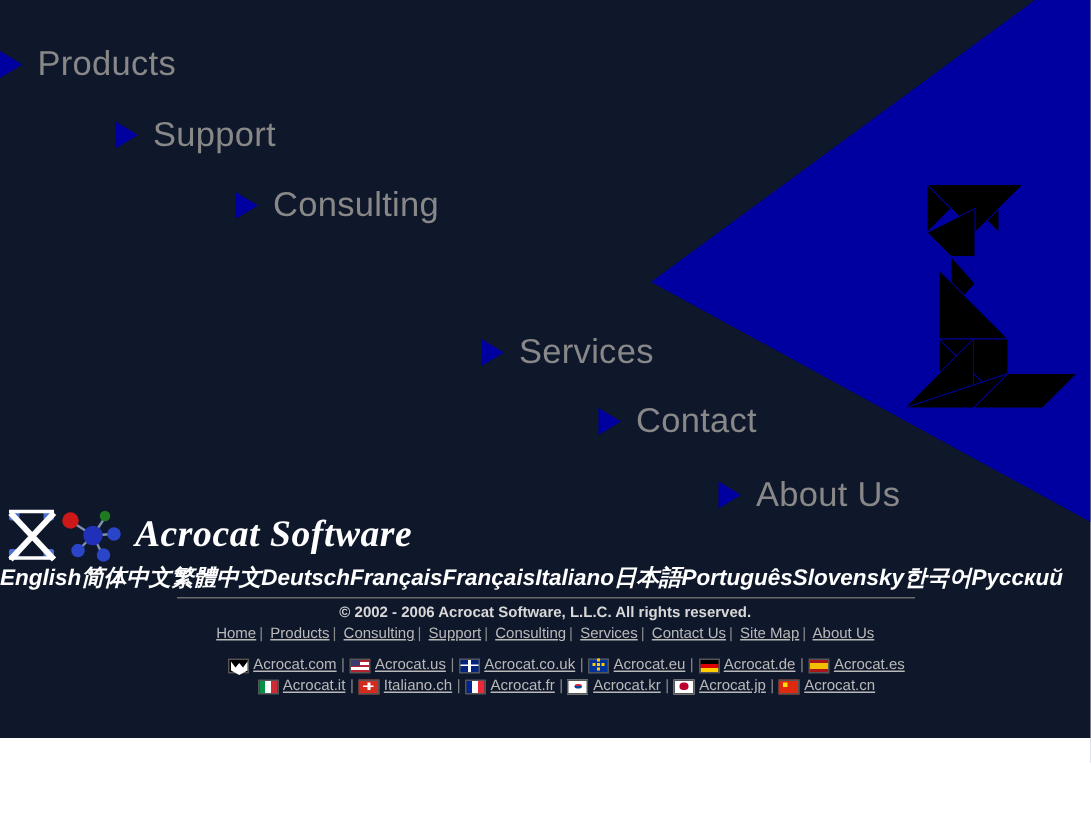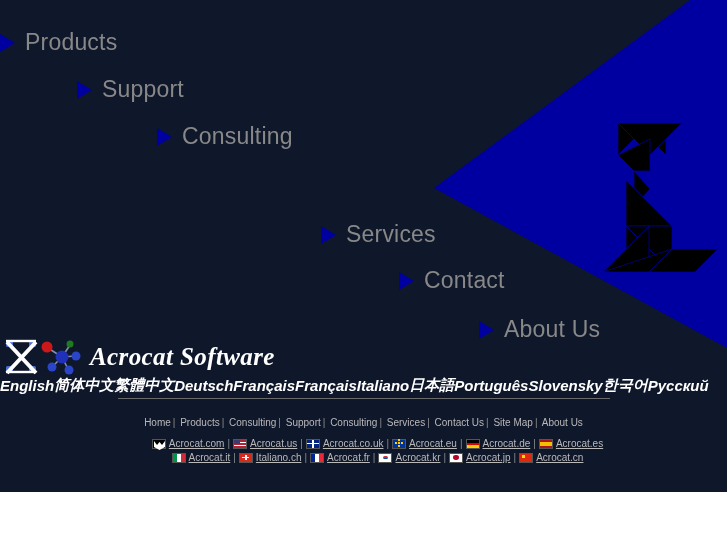--- a/index.html
+++ b/index.html
@@ -142,20 +142,21 @@
     position: absolute;
     left: 0;
     top: 417px;
     width: 727px;
     text-align: center;
     color: #9a9a9a;
     font-size: 10px;
   }
   #footer-links a {
     color: #b9b9b9;
+    text-decoration: underline;
     cursor: pointer;
   }
   .sep { color: #8a8a8a; padding: 0 2px; }
 
   .flag-rows {
     position: absolute;
     left: 0;
     top: 437px;
     width: 727px;
   }
@@ -310,20 +311,21 @@
       <span class="lang">Italiano</span>
       <span class="lang">日本語</span>
       <span class="lang">Português</span>
       <span class="lang">Slovensky</span>
       <span class="lang">한국어</span>
       <span class="lang">Русский</span>
     </div>
 
     <div id="rule"></div>
 
+    <div id="copyright">© 2002 - 2006 Acrocat Software, L.L.C. All rights reserved.</div>
 
     <div id="footer-links">
       <a>Home</a><span class="sep">|</span>
       <a>Products</a><span class="sep">|</span>
       <a>Consulting</a><span class="sep">|</span>
       <a>Support</a><span class="sep">|</span>
       <a>Consulting</a><span class="sep">|</span>
       <a>Services</a><span class="sep">|</span>
       <a>Contact Us</a><span class="sep">|</span>
       <a>Site Map</a><span class="sep">|</span>

